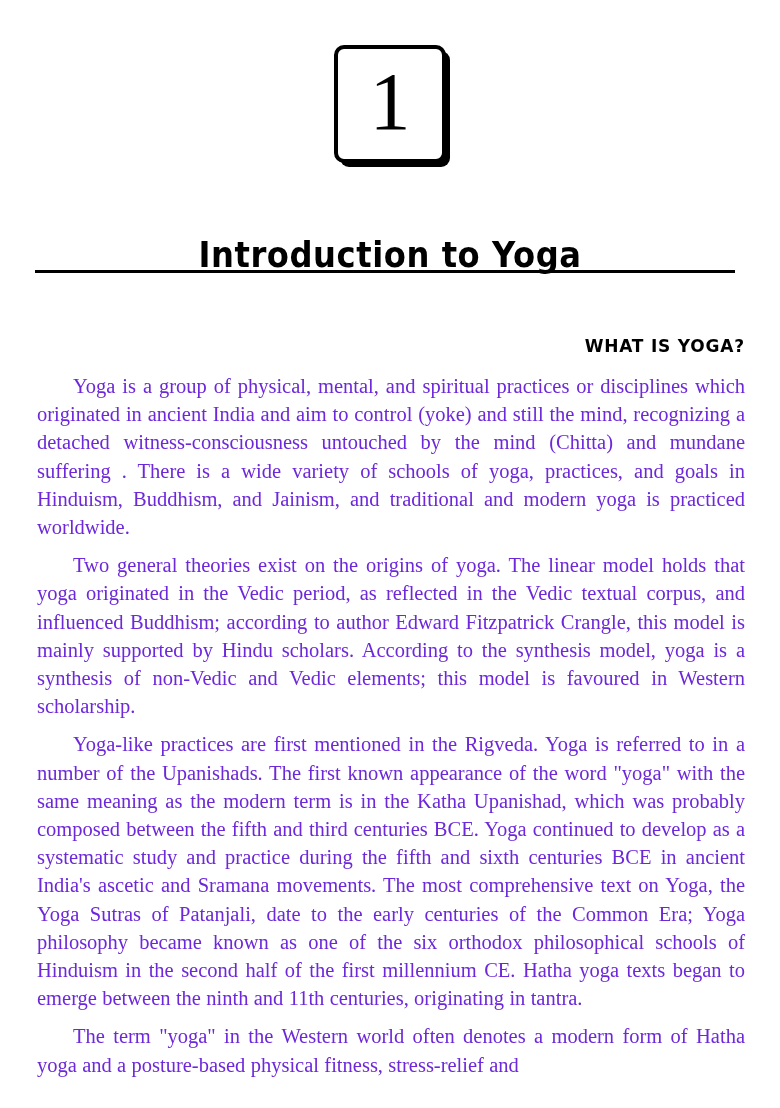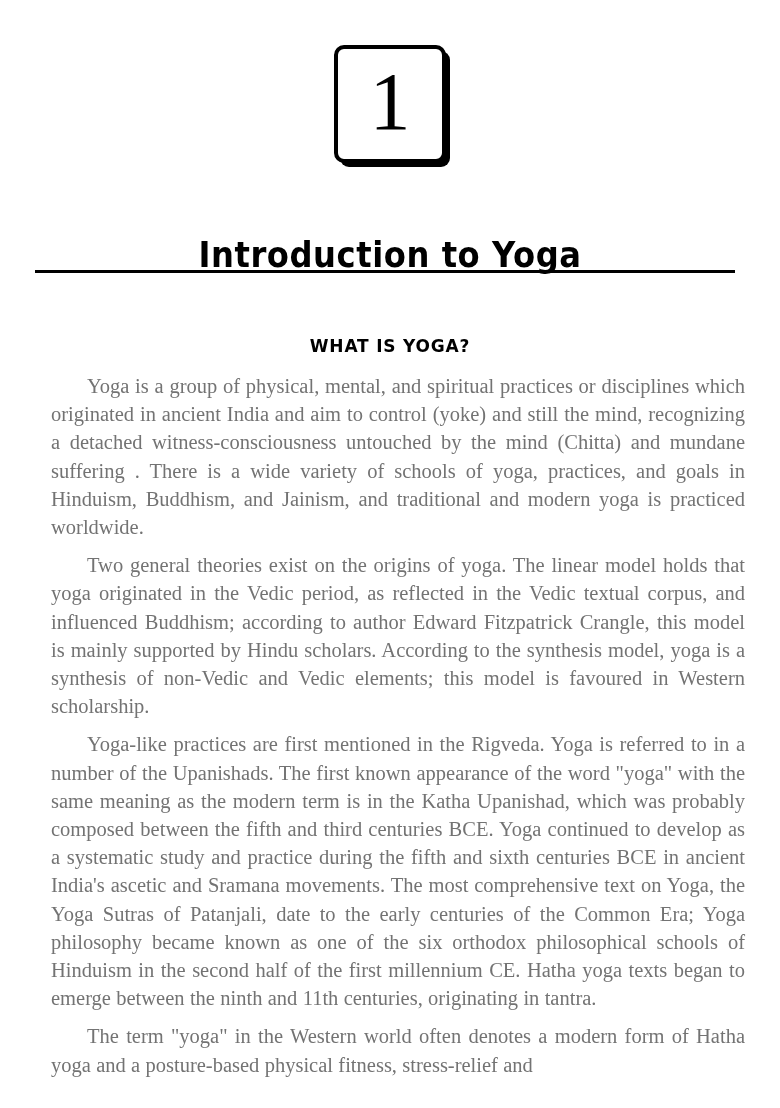--- a/index.html
+++ b/index.html
@@ -83,36 +83,36 @@
 
   
   .content {
     position: absolute;
     left: 35px;
     top: 336px;
     width: 710px;
   }
 
   .section-heading {
-    text-align: center;
+    text-align: right;
     font-family: "DejaVu Sans", "Liberation Sans", sans-serif;
     font-weight: bold;
     font-size: 17px;
     letter-spacing: 0.8px;
     margin: 0 0 16px 0;
     color: #000000;
   }
 
   p.body-text {
-    margin: 0 0 10px 16px;
+    margin: 0 0 10px 2px;
     font-size: 20.5px;
     line-height: 28.2px;
     text-align: justify;
     text-indent: 36px;
-    color: #737373;
+    color: #6d28d9;
     word-spacing: 0.2px;
   }
 
   p.body-text:last-child {
     margin-bottom: 0;
   }
 </style>
 </head>
 <body>
 

